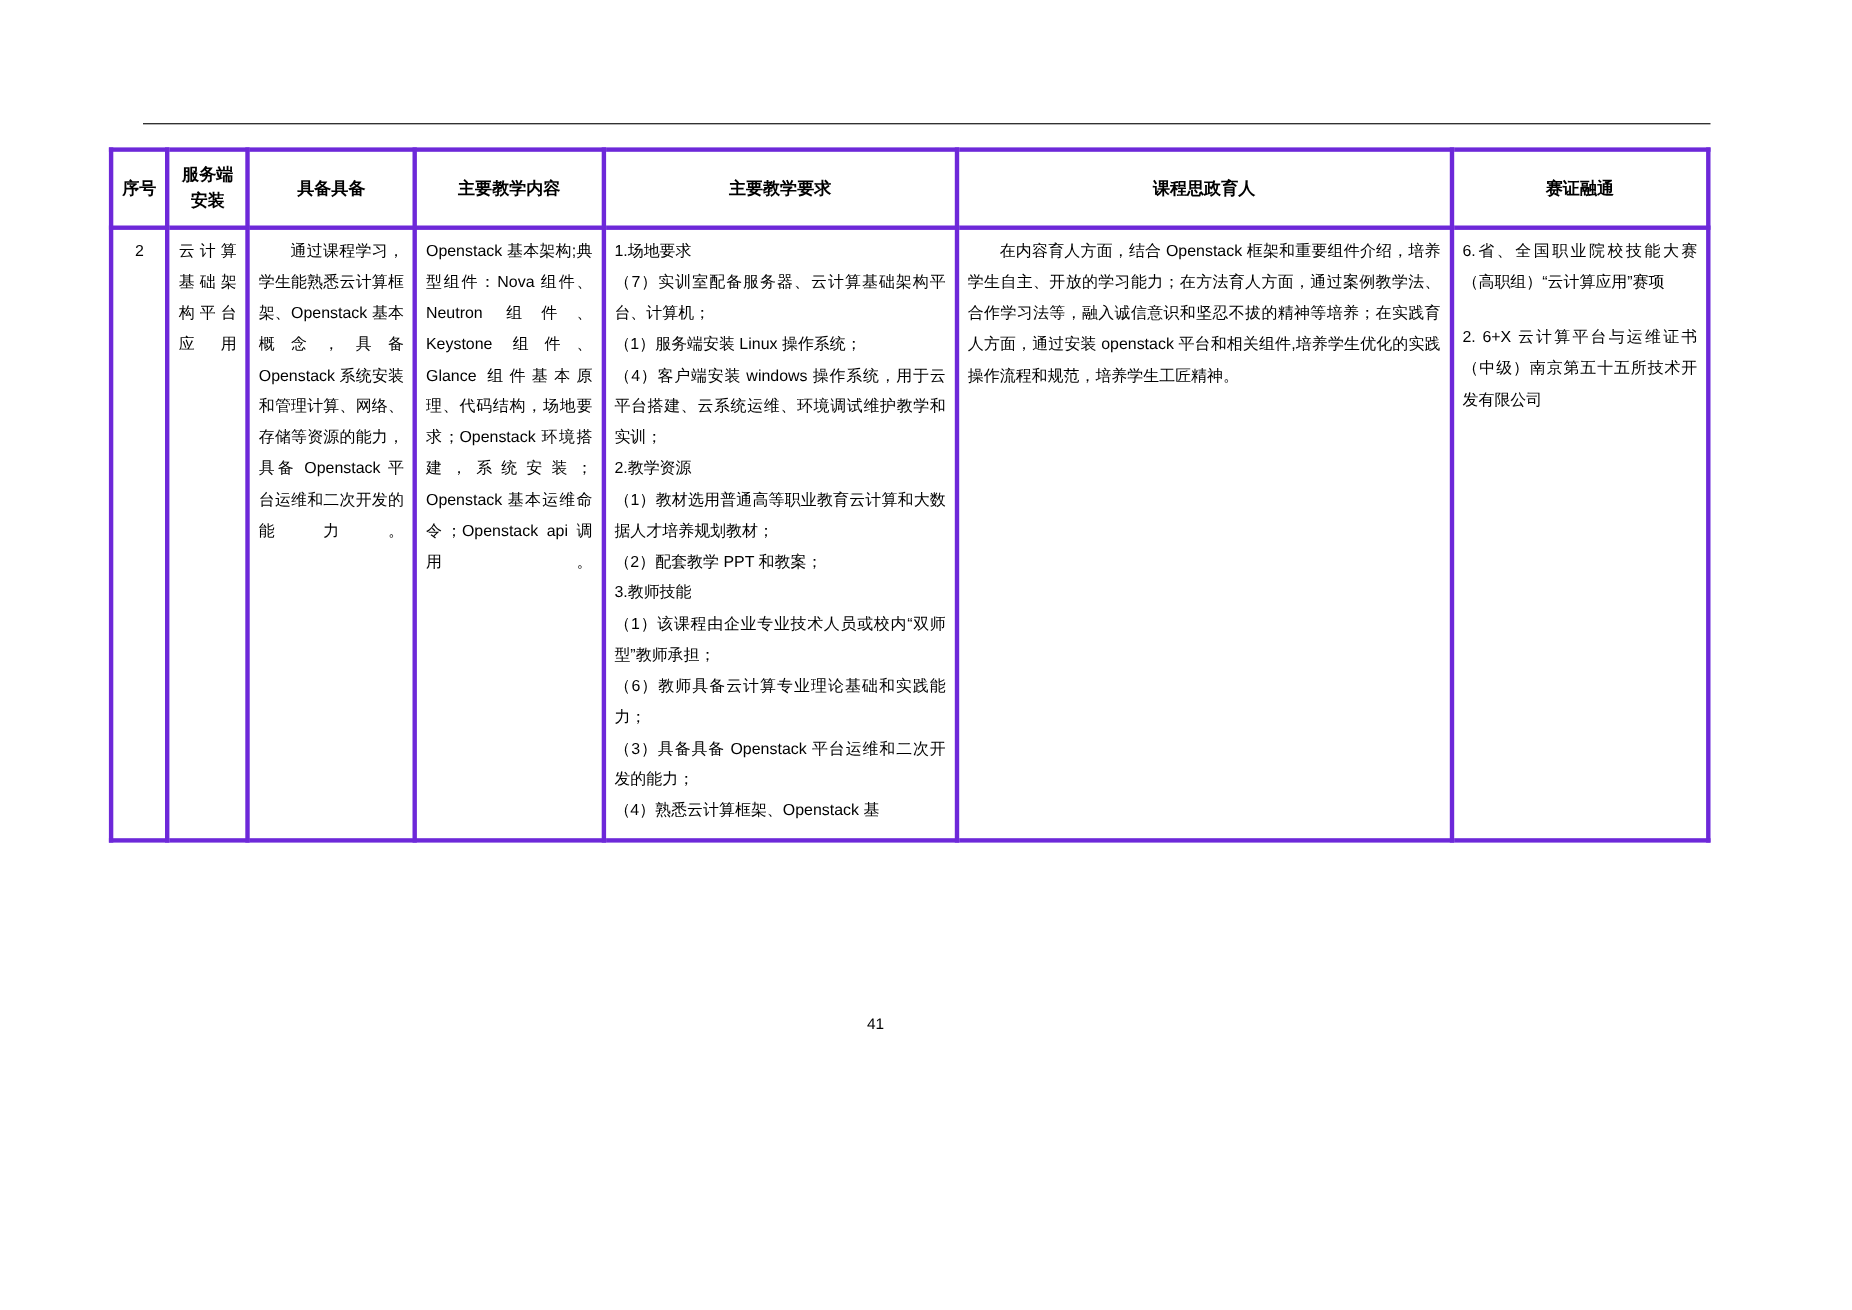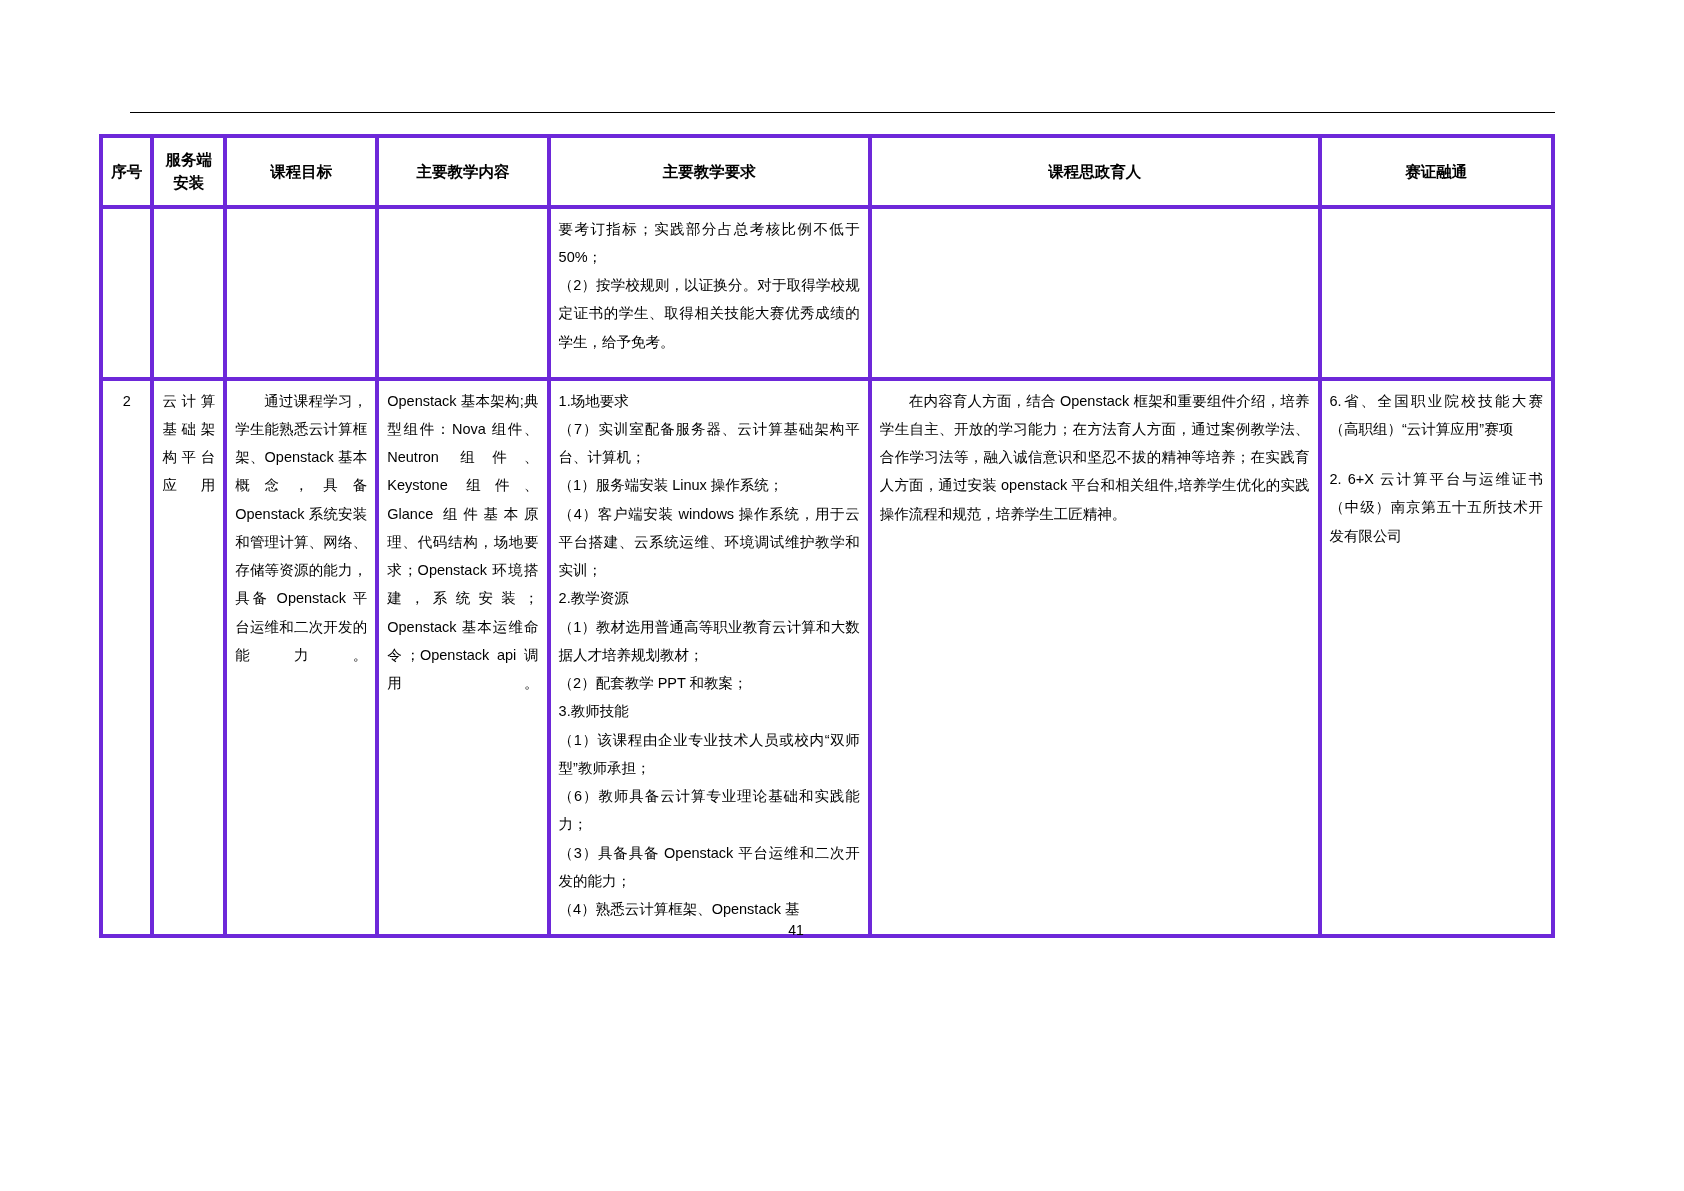--- a/index.html
+++ b/index.html
@@ -118,40 +118,28 @@
         <col class="c2">
         <col class="c3">
         <col class="c4">
         <col class="c5">
         <col class="c6">
     </colgroup>
     <thead>
       <tr>
         <th>序号</th>
         <th>服务端安装</th>
-        <th>课程目标</th>
+        <th>具备具备</th>
         <th>主要教学内容</th>
         <th>主要教学要求</th>
         <th>课程思政育人</th>
         <th>赛证融通</th>
       </tr>
     </thead>
     <tbody>
-      <tr class="row-empty">
-        <td class="seq-cell"></td>
-        <td class="name-cell"></td>
-        <td class="cell-justify"></td>
-        <td class="cell-justify"></td>
-        <td class="cell-just-normal">
-          <p class="para">要考订指标；实践部分占总考核比例不低于 50%；</p>
-          <p class="para">（2）按学校规则，以证换分。对于取得学校规定证书的学生、取得相关技能大赛优秀成绩的学生，给予免考。</p>
-        </td>
-        <td></td>
-        <td></td>
-      </tr>
       <tr>
         <td class="seq-cell">2</td>
         <td class="name-cell">云计算基础架构平台应用</td>
         <td class="cell-justify indent">通过课程学习，学生能熟悉云计算框架、Openstack 基本概念，具备 Openstack 系统安装和管理计算、网络、存储等资源的能力，具备 Openstack 平台运维和二次开发的能力。</td>
         <td class="cell-justify">Openstack 基本架构;典型组件：Nova 组件、Neutron 组件、Keystone 组件、Glance 组件基本原理、代码结构，场地要求；Openstack 环境搭建，系统安装；Openstack 基本运维命令；Openstack api 调用。</td>
         <td class="cell-just-normal">
           <p class="para">1.场地要求</p>
           <p class="para">（7）实训室配备服务器、云计算基础架构平台、计算机；</p>
           <p class="para">（1）服务端安装 Linux 操作系统；</p>
           <p class="para">（4）客户端安装 windows 操作系统，用于云平台搭建、云系统运维、环境调试维护教学和实训；</p>

